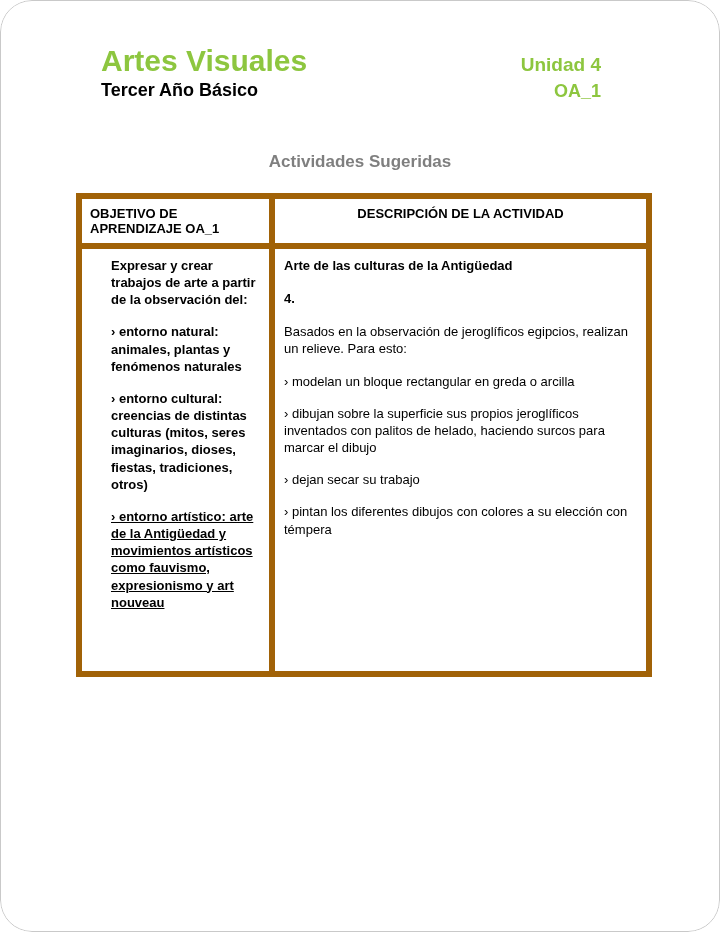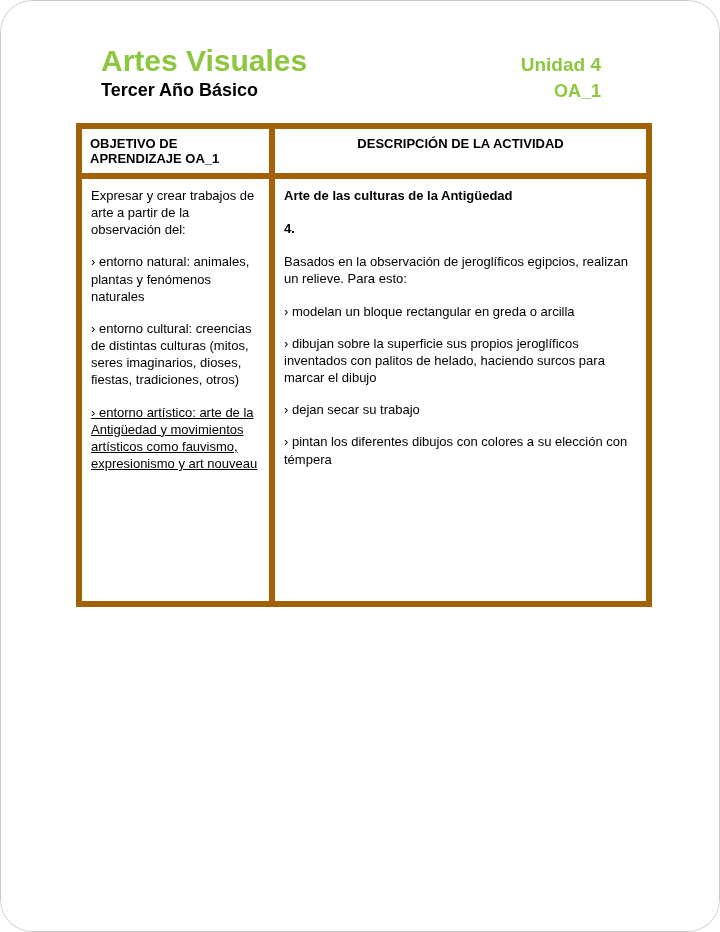--- a/index.html
+++ b/index.html
@@ -86,21 +86,21 @@
   }
   th.th-objective { text-align: left; }
   th.th-description { text-align: center; }
 
   .activity-table td {
     height: 428px;
     padding: 8px 9px;
     line-height: 1.32;
   }
 
-  .cell-objective p { font-weight: normal; margin-bottom: 15px; }
+  .cell-objective p { font-weight: bold; margin-bottom: 15px; margin-left: 20px; }
   .cell-objective p.underlined { text-decoration: underline; }
 
   .cell-description p { margin-bottom: 15px; }
   .cell-description .act-heading { font-weight: bold; margin-bottom: 16px; }
   .cell-description .act-number { font-weight: bold; margin-bottom: 16px; }
 </style>
 </head>
 <body>
 
 <div class="page">
@@ -109,20 +109,21 @@
     <div class="header-left">
       <div class="doc-title">Artes Visuales</div>
       <div class="doc-subtitle">Tercer Año Básico</div>
     </div>
     <div class="header-right">
       <div class="unit-label">Unidad 4</div>
       <div class="oa-label">OA_1</div>
     </div>
   </div>
 
+  <div class="section-title">Actividades Sugeridas</div>
 
   <table class="activity-table">
     <colgroup>
       <col class="col-objective">
       <col class="col-description">
     </colgroup>
     <thead>
       <tr>
         <th class="th-objective">OBJETIVO DE APRENDIZAJE OA_1</th>
         <th class="th-description">DESCRIPCIÓN DE LA ACTIVIDAD</th>

